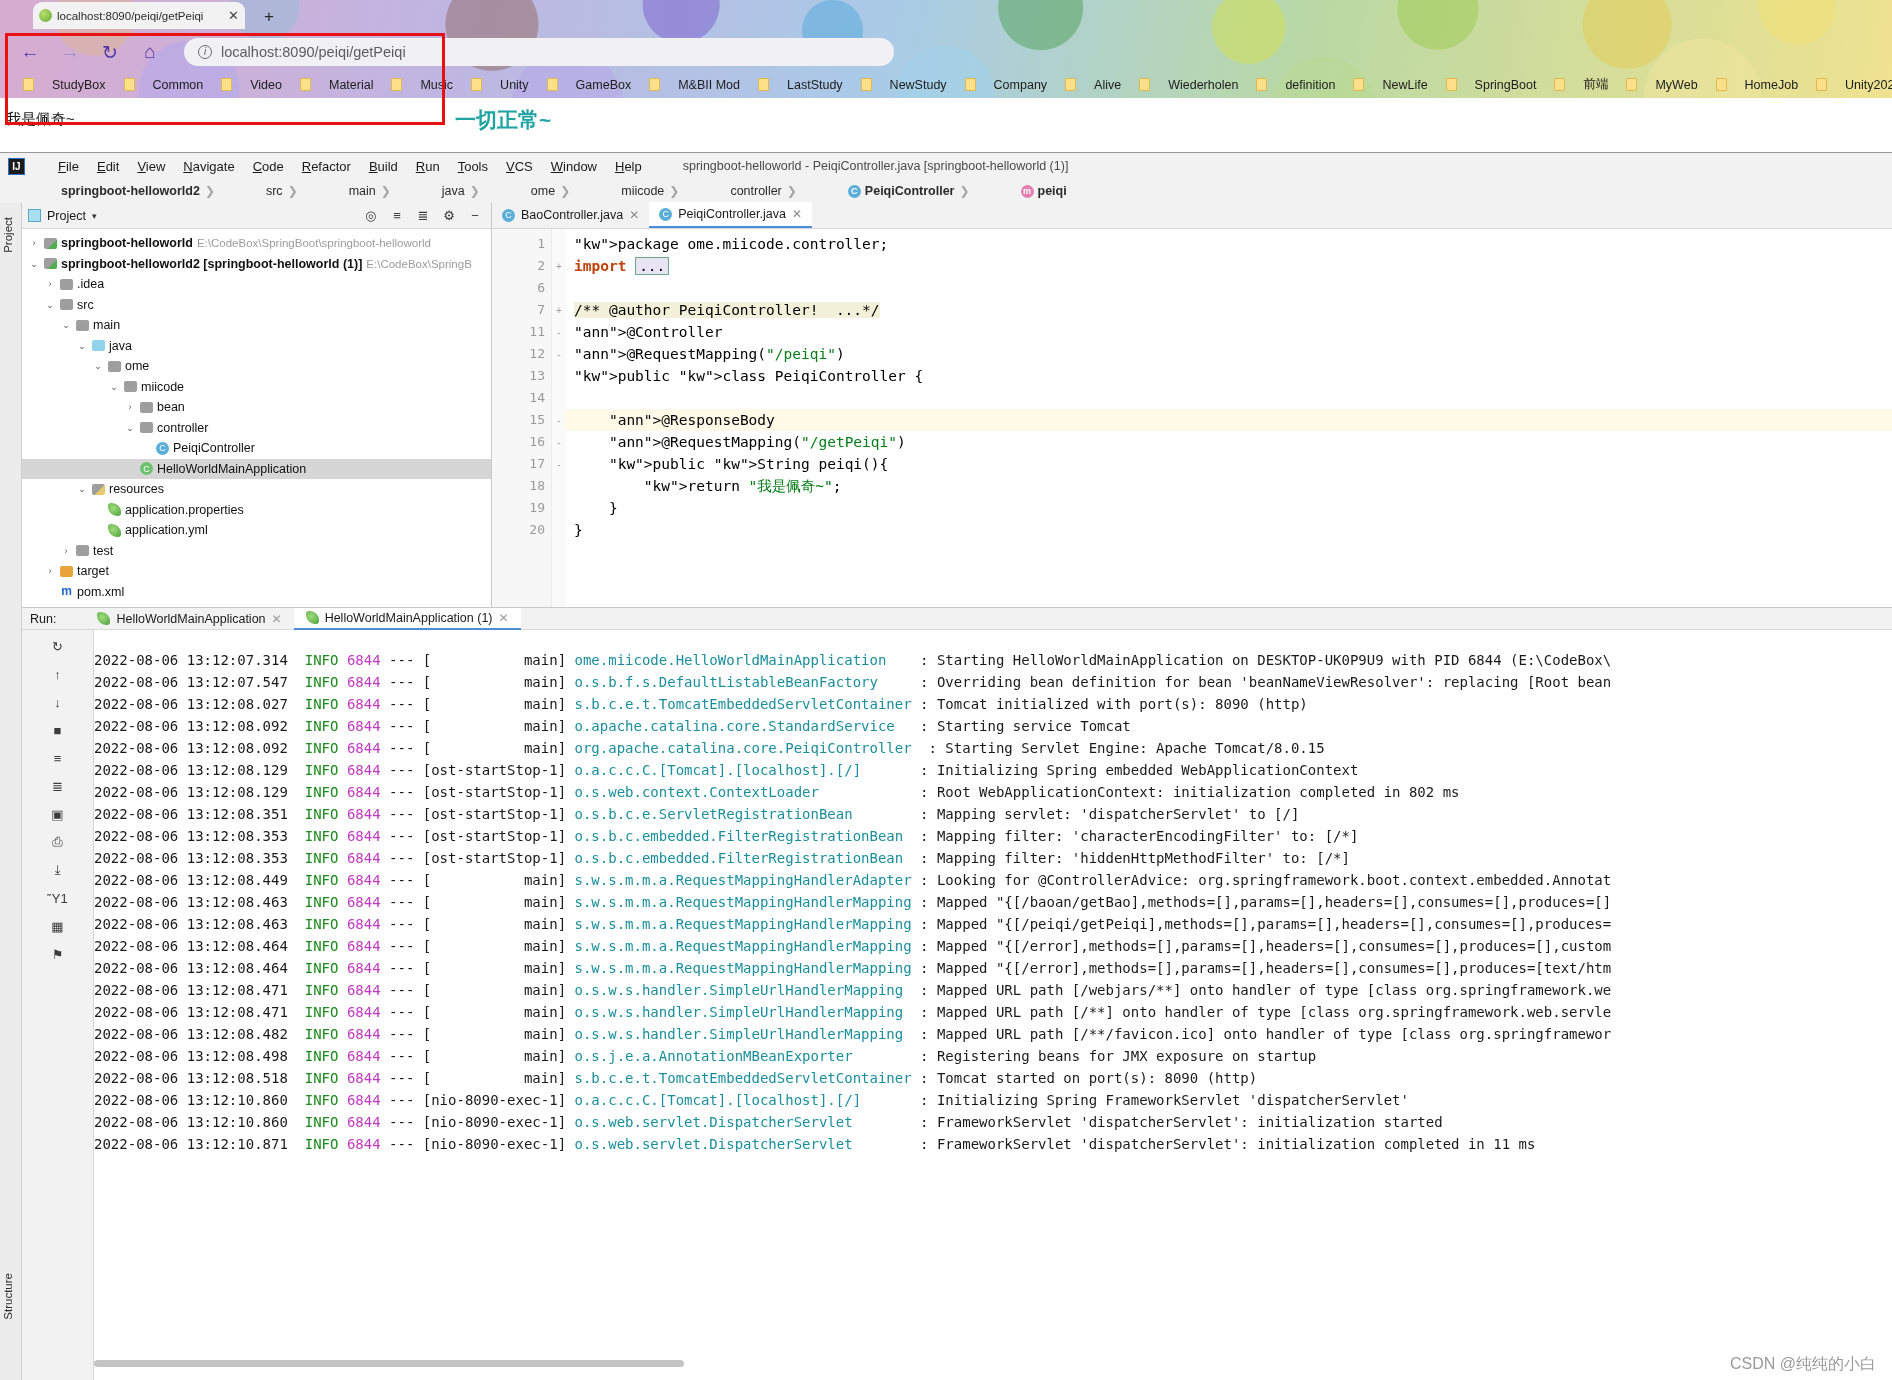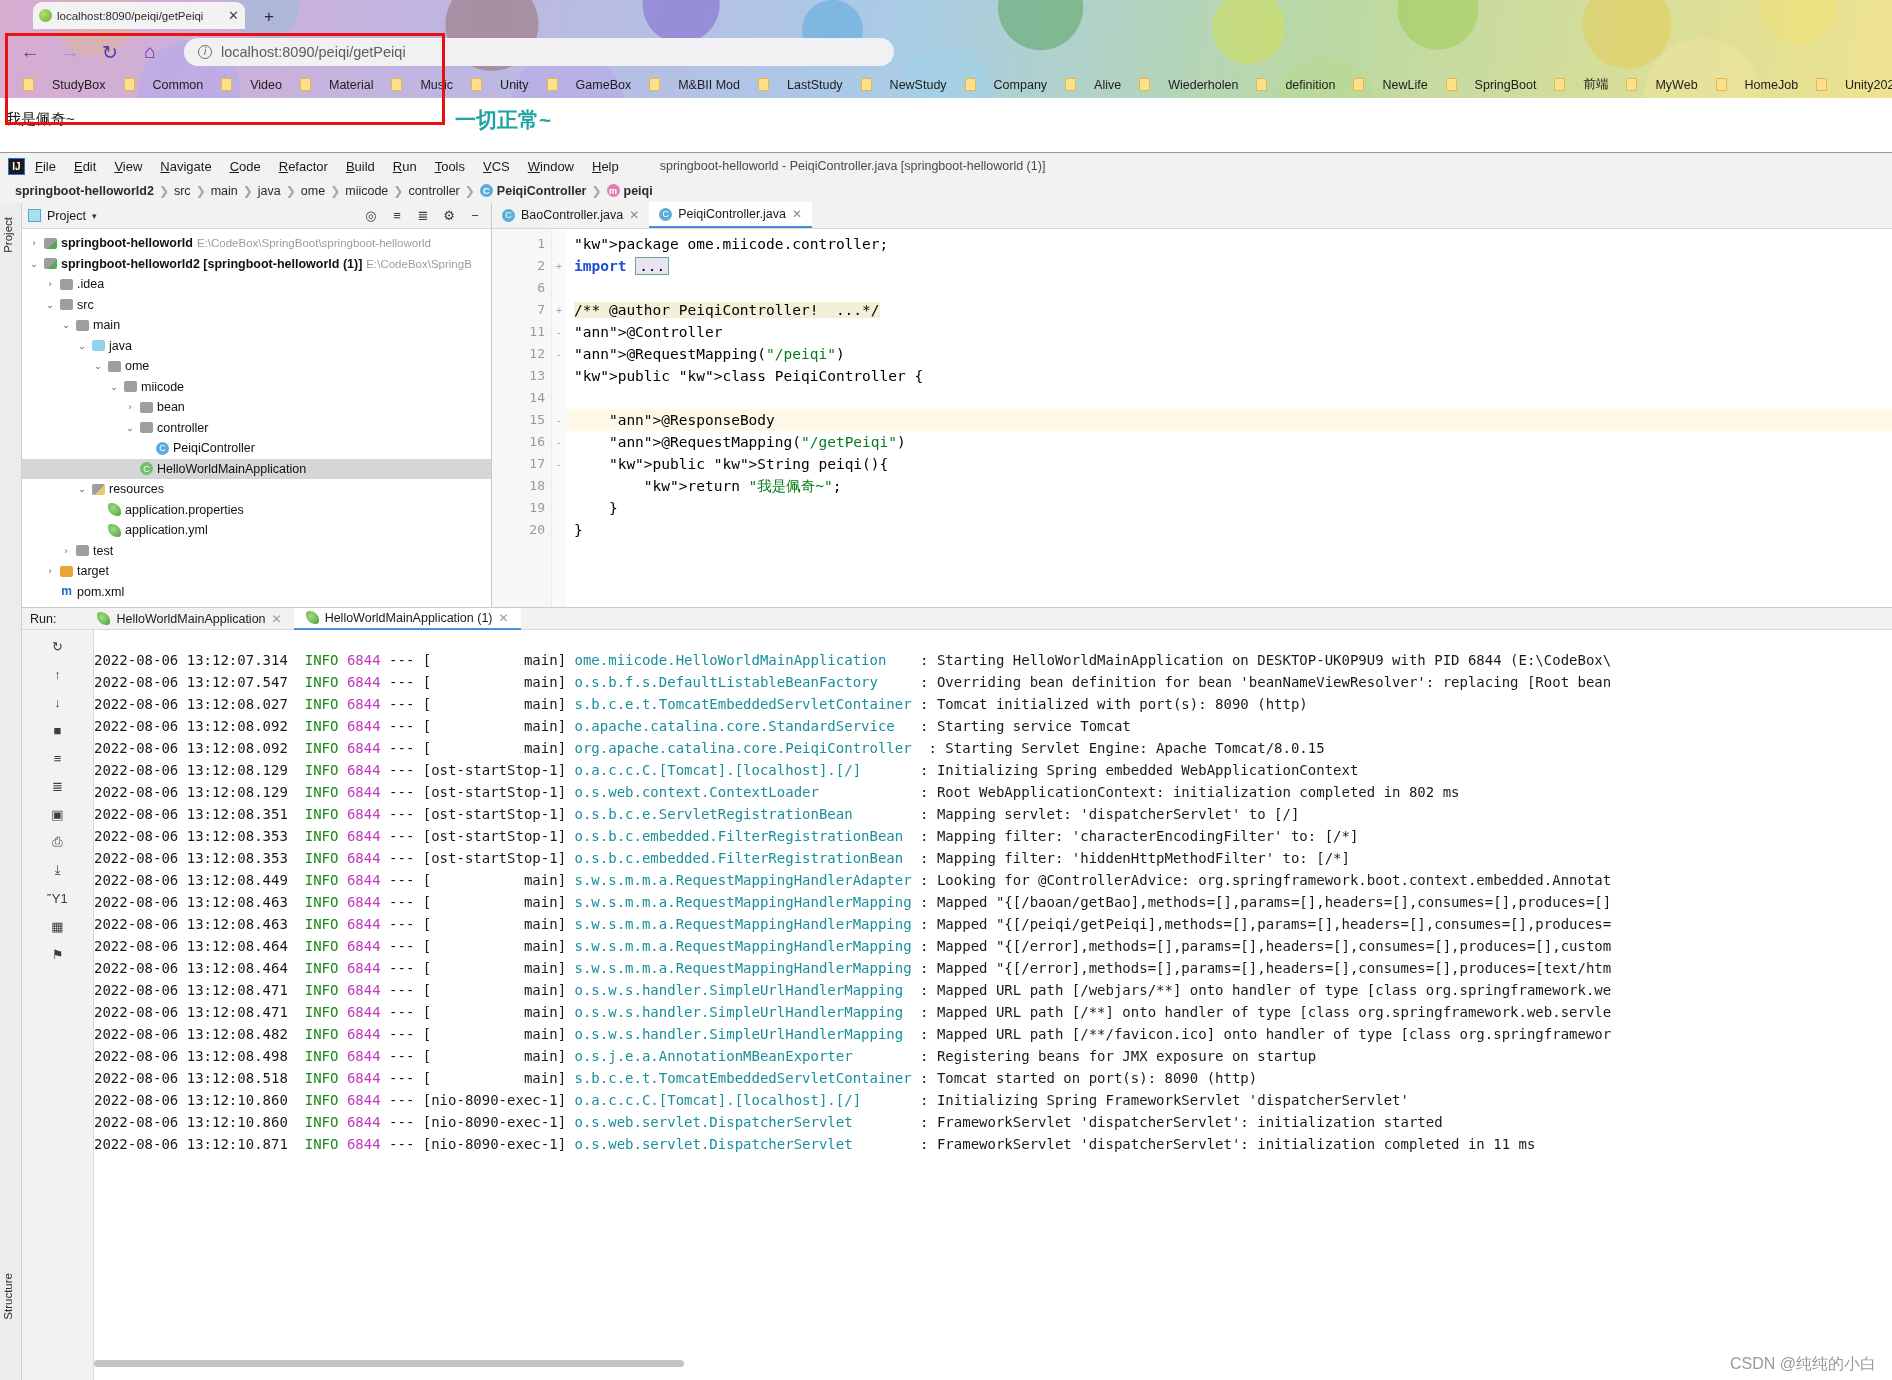--- a/index.html
+++ b/index.html
@@ -77,28 +77,28 @@
     border:3px solid #e81010; }
 
   
   #ide { position:absolute; left:0; top:152px; width:1892px; height:1228px; background:#f2f2f2;
     border-top:1px solid #9a9a9a; }
 
   .menubar { height:26px; display:flex; align-items:center; gap:0; padding-left:8px;
     background:#f2f2f2; }
   .ij-logo { width:17px; height:17px; background:#1b1b1b; color:#fff; font-size:10px;
     font-weight:bold; display:flex; align-items:center; justify-content:center;
-    margin-right:1px; border:1px solid #2a6ec9; }
+    margin-right:24px; border:1px solid #2a6ec9; }
   .menuitem { font-size:13px; color:#1a1a1a; padding:2px 9px; }
   .menuitem u { text-decoration:underline; }
   .wintitle { margin-left:32px; font-size:12.5px; color:#4a4a4a; white-space:nowrap; }
 
   .crumbbar { height:24px; display:flex; align-items:center; padding-left:10px;
     background:#f2f2f2; gap:0; }
-  .crumb { font-size:12.5px; color:#2b2b2b; padding:0 5px; display:flex; align-items:flex-start; gap:4px; }
+  .crumb { font-size:12.5px; color:#2b2b2b; padding:0 5px; display:flex; align-items:center; gap:4px;margin-left:46px; }
   .crumb.bold { font-weight:bold; }
   .crumbsep { color:#a6a6a6; font-size:12px; }
   .cbadge { width:13px; height:13px; border-radius:50%; color:#fff; font-size:9px;
     display:flex; align-items:center; justify-content:center; }
   .cbadge.c { background:#5aaed8; }
   .cbadge.m { background:#e37fb0; }
 
   .ide-body { position:absolute; left:0; top:50px; width:1892px; height:1178px; }
 
   
@@ -158,21 +158,21 @@
     font-size:13px; color:#9a9a9a; padding-right:6px; position:relative; }
   .gmark { position:absolute; right:-13px; top:4px; width:13px; height:13px; }
   .gmark .rundot { width:12px; height:12px; border-radius:3px 9px 3px 9px;
     background:radial-gradient(circle at 40% 40%, #9ede7a, #4e9e3e); }
   .foldcol { width:14px; background:#fafafa; flex:0 0 14px; padding-top:4px; }
   .fold { height:22px; display:flex; align-items:center; justify-content:center;
     font-size:10px; color:#a0a0a0; }
   .code { flex:1; padding-top:4px; font-family:"DejaVu Sans Mono", monospace; font-size:14.5px; }
   .cline { height:22px; line-height:22px; white-space:pre; padding-left:8px; }
   .cline.hl { background:#fffae8; }
-  .kw  { color:#1d4ed8; font-weight:bold; }
+  .kw  { color:#c2410c; font-weight:bold; }
   .str { color:#067d17; }
   .doc { background:#f2f0d8; }
   .imp { background:#e8e4f4; border:1px solid #6aa88a; padding:0 3px; }
 
   
   .runpanel { position:absolute; left:22px; top:404px; width:1870px; height:774px; background:#fff;
     border-top:1px solid #c9c9c9; }
   .runtabs { height:22px; background:#f2f2f2; display:flex; align-items:center; gap:0;
     padding-left:8px; font-size:12.5px; border-bottom:1px solid #d9d9d9; }
   .runlabel { color:#1a1a1a; margin-right:29px; }

